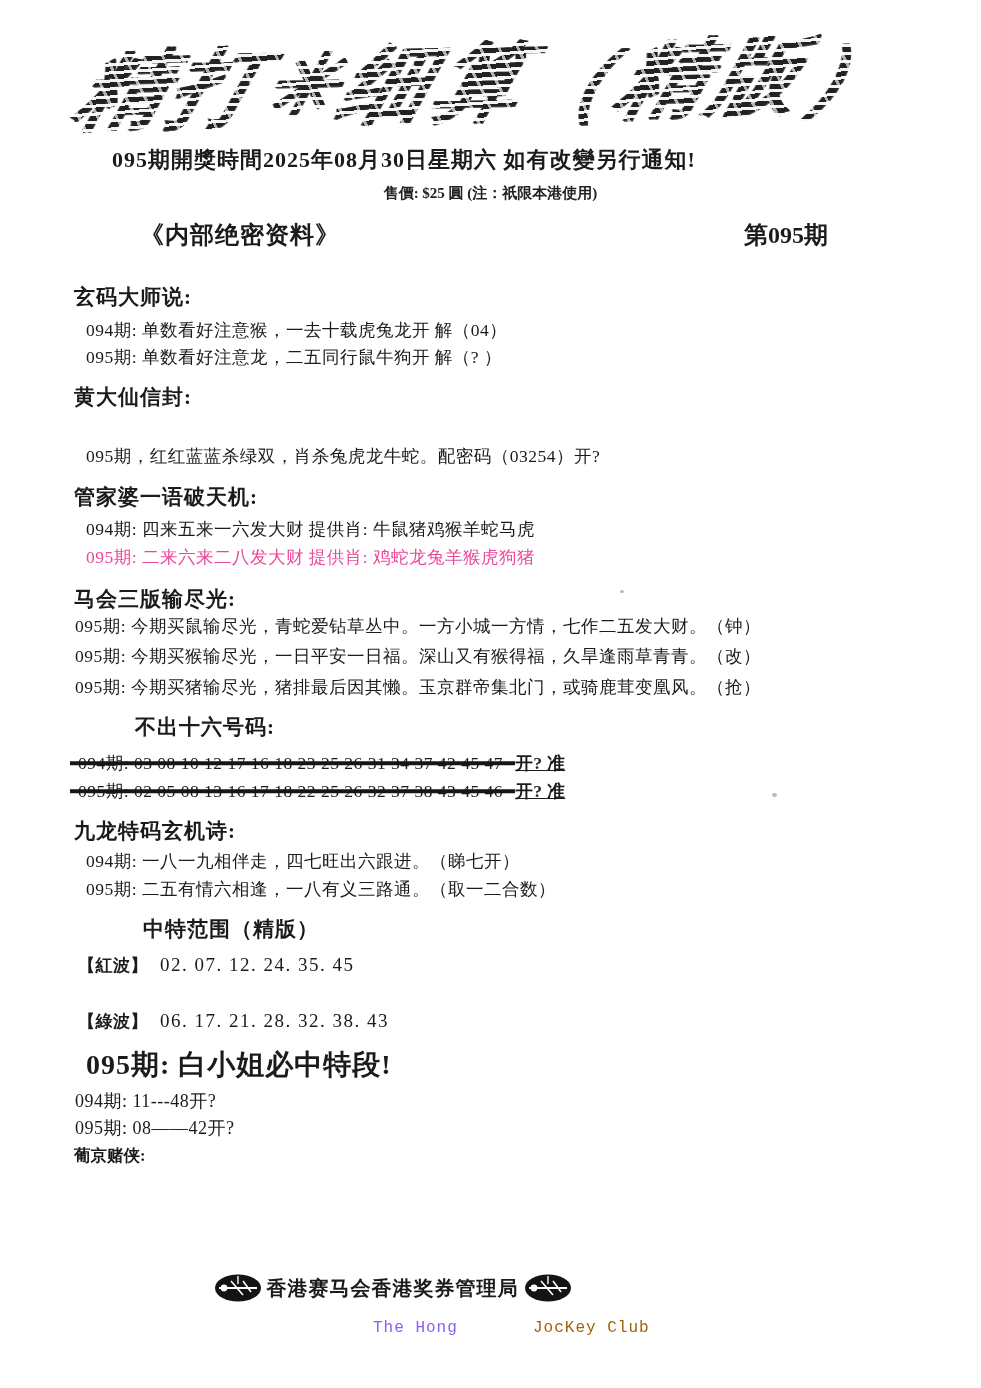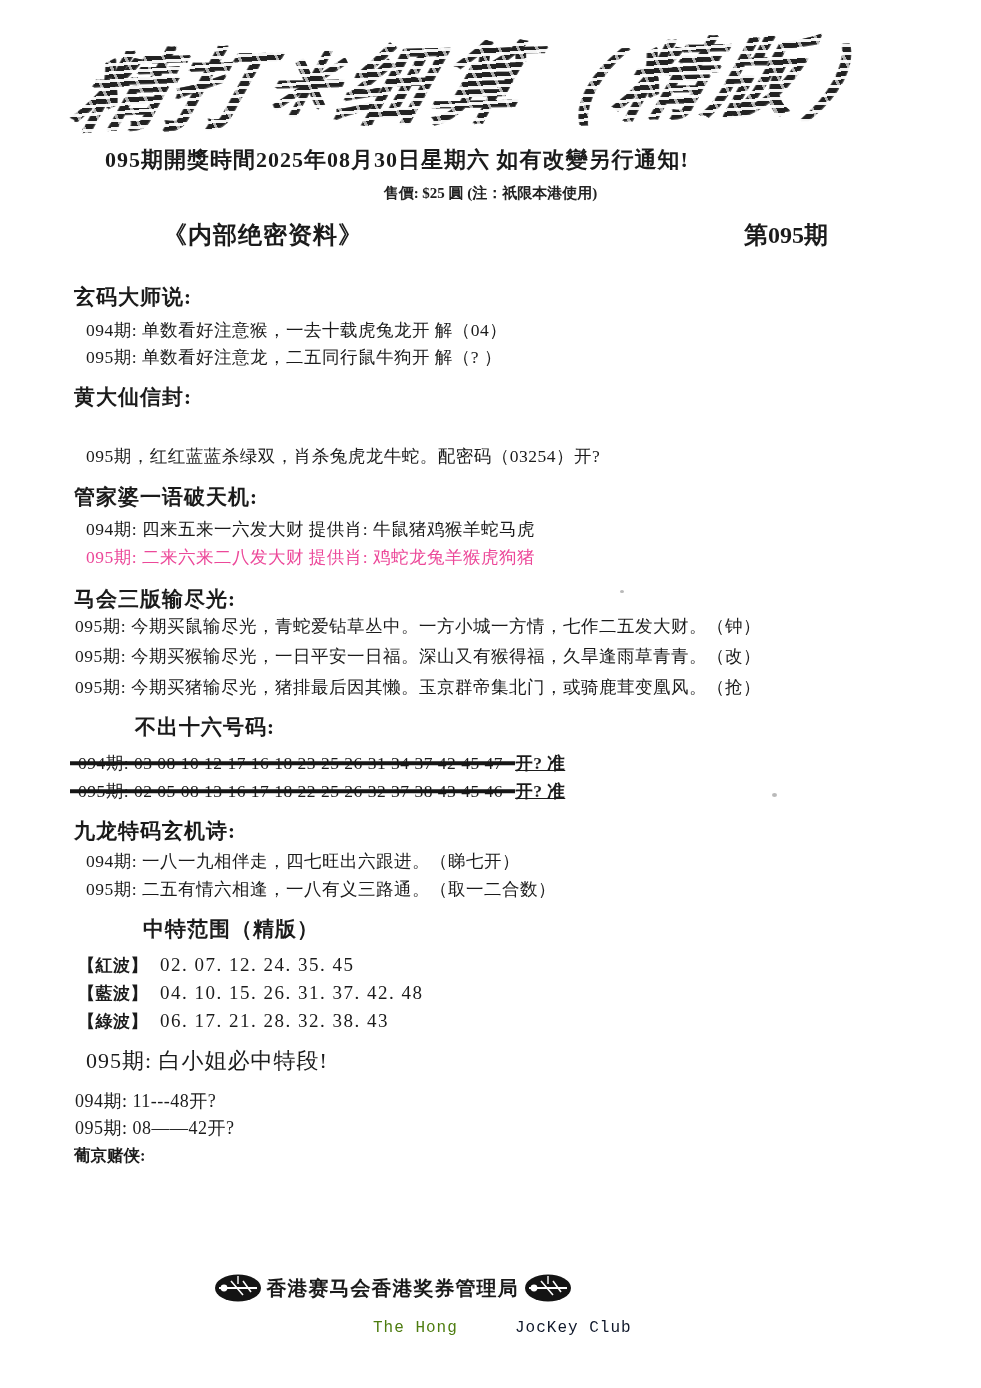--- a/index.html
+++ b/index.html
@@ -16,44 +16,44 @@
     letter-spacing:6px;transform:skewX(-18deg) rotate(-1.2deg);
     color:#222;white-space:nowrap;line-height:128px;
     text-shadow:1px 1px 0 #555, -1px 0 0 #777;
   }
   .stripes{
     position:absolute;inset:0;pointer-events:none;
     background:
       repeating-linear-gradient(176deg, rgba(255,255,255,0) 0 5px, rgba(255,255,255,.95) 5px 8px),
       repeating-linear-gradient(64deg, rgba(255,255,255,0) 0 14px, rgba(255,255,255,.65) 14px 17px);
   }
-  .notice{top:145px;left:0;width:794px;text-align:center;font-size:22px;font-weight:bold;letter-spacing:1px;}
+  .notice{top:145px;left:0;width:794px;text-align:center;font-size:22px;font-weight:bold;letter-spacing:1px;padding-left:7px;}
   .price{top:184px;left:0;width:981px;text-align:center;font-size:15px;font-weight:bold;color:#222;}
-  .doc-title{left:140px;top:219px;font-size:24px;font-weight:bold;letter-spacing:1px;margin-left:23px;}
+  .doc-title{left:140px;top:219px;font-size:24px;font-weight:bold;letter-spacing:1px;}
   .issue-no{left:744px;top:219px;font-size:24px;font-weight:bold;}
   .sec-title{font-size:21px;font-weight:bold;letter-spacing:1px;}
   .line{font-size:17.5px;letter-spacing:.5px;white-space:nowrap;}
   .faded{color:#ec4899;filter:blur(.3px);}
   .struck{position:relative;display:inline-block;}
   .struck::after{
     content:"";position:absolute;left:-8px;right:-12px;top:52%;height:3.5px;
     background:#161616;transform:translateY(-50%);
   }
   .tail{margin-left:12px;font-weight:bold;text-decoration:underline;}
   .wave-label{font-size:17px;font-weight:bold;margin-right:12px;}
   .wave-nums{font-size:19px;letter-spacing:1.5px;}
-  .bxj-title{font-size:22px;font-weight:normal;letter-spacing:1px;text-align:center;}
+  .bxj-title{font-size:28px;font-weight:bold;letter-spacing:1px;text-align:center;}
   .bxj-line{font-size:18px;letter-spacing:.5px;}
   .pj-title{font-size:16.5px;font-weight:bold;}
   .pj-body{font-size:16.5px;line-height:30px;width:878px;color:#2a2a2a;text-align:justify;}
   .footer-row{top:1272px;left:0;width:785px;display:flex;justify-content:center;align-items:center;gap:4px;}
   .org-cn{font-size:20px;font-weight:bold;letter-spacing:1px;}
   .logo{width:50px;height:32px;display:block;}
-  .en-left{left:373px;top:1319px;font-family:"Liberation Mono","DejaVu Sans Mono",monospace;font-size:16px;color:#4d7c0f;letter-spacing:1px;}
-  .en-right{left:515px;top:1319px;font-family:"Liberation Mono","DejaVu Sans Mono",monospace;font-size:16px;color:#0f172a;letter-spacing:1px;}
+  .en-left{left:373px;top:1319px;font-family:"Liberation Mono","DejaVu Sans Mono",monospace;font-size:16px;color:#8b5cf6;letter-spacing:1px;}
+  .en-right{left:533px;top:1319px;font-family:"Liberation Mono","DejaVu Sans Mono",monospace;font-size:16px;color:#a16207;letter-spacing:1px;}
   .speck{position:absolute;background:#b9b9b9;border-radius:50%;}
 </style>
 </head>
 <body>
 
 <div class="page">
 
   <div class="abs title-art-wrap">
     <div class="title-art">精打✳细算（精版）</div>
     <div class="stripes"></div>
@@ -90,23 +90,20 @@
   </div>
 
   <div class="abs sec-title" style="left:74px;top:817px">九龙特码玄机诗:</div>
   <div class="abs line" style="left:86px;top:849px">094期: 一八一九相伴走，四七旺出六跟进。（睇七开）</div>
   <div class="abs line" style="left:86px;top:877px">095期: 二五有情六相逢，一八有义三路通。（取一二合数）</div>
 
   <div class="abs sec-title" style="left:143px;top:915px">中特范围（精版）</div>
   <div class="abs line" style="left:78px;top:954px">
     <span class="wave-label">【紅波】</span><span class="wave-nums">02. 07. 12. 24. 35. 45</span>
   </div>
-  <div class="abs line" style="left:78px;top:982px">
-    <span class="wave-label">【藍波】</span><span class="wave-nums">04. 10. 15. 26. 31. 37. 42. 48</span>
-  </div>
   <div class="abs line" style="left:78px;top:1010px">
     <span class="wave-label">【綠波】</span><span class="wave-nums">06. 17. 21. 28. 32. 38. 43</span>
   </div>
 
   <div class="abs bxj-title" style="left:86px;top:1046px">095期: 白小姐必中特段!</div>
   <div class="abs bxj-line" style="left:75px;top:1089px">094期: 11---48开?</div>
   <div class="abs bxj-line" style="left:75px;top:1116px">095期: 08——42开?</div>
 
   <div class="abs pj-title" style="left:74px;top:1145px">葡京赌侠:</div>
 

